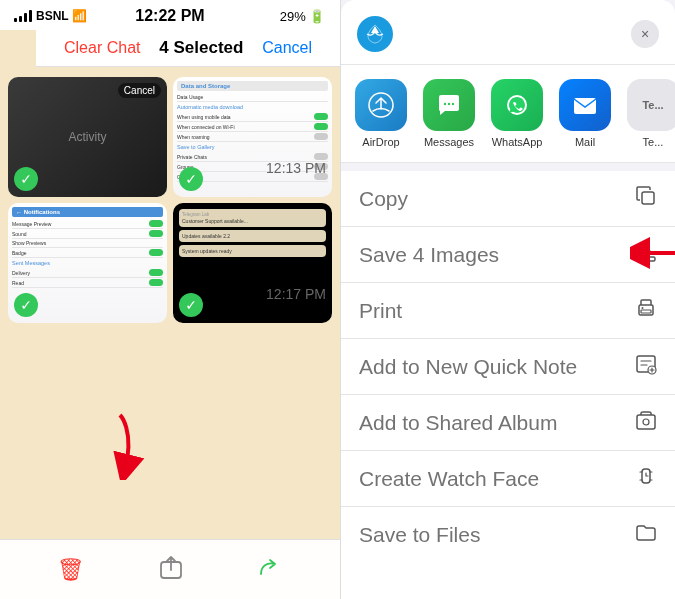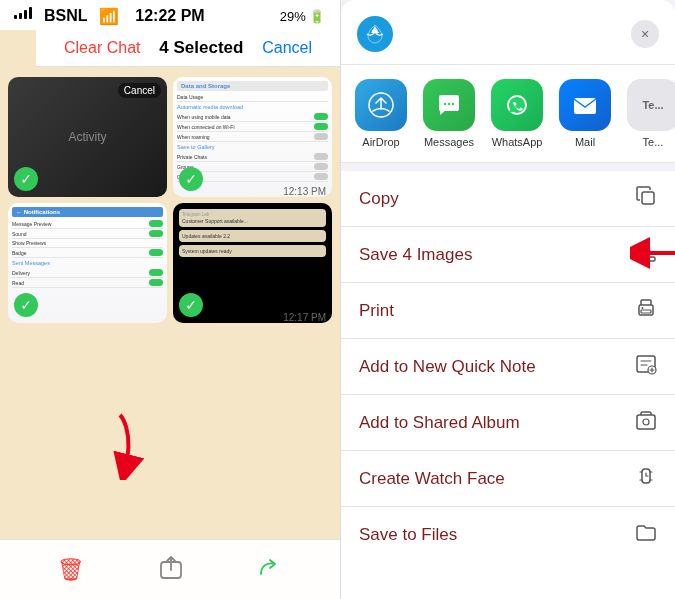--- a/index.html
+++ b/index.html
@@ -27,23 +27,23 @@
     .status-bar {
       display: flex;
       justify-content: space-between;
       align-items: center;
       padding: 6px 14px 4px;
       background: #fff;
       height: 30px;
     }
     .status-left {
       display: flex;
-      align-items: flex-start;
-      gap: 12px;
-      font-size: 16px;
+      align-items: center;
+      gap: 4px;
+      font-size: 12px;
       font-weight: 600;
     }
     .status-signal {
       display: flex; gap: 2px; align-items: flex-end;
     }
     .signal-bar {
       width: 3px;
       background: #000;
       border-radius: 1px;
     }
@@ -191,23 +191,23 @@
     }
 
     
     .thumb4 {
       background: #000000;
     }
 
     
     .msg-timestamp {
       position: absolute;
-      bottom: 0;
+      bottom: 21px;
       right: 6px;
-      font-size: 10px;
+      font-size: 14px;
       color: #666;
       margin-top: 38px;
     }
 
     
     .bottom-toolbar {
       display: flex;
       justify-content: space-around;
       align-items: center;
       padding: 12px 20px;
@@ -300,22 +300,22 @@
       align-items: center;
       justify-content: space-between;
       padding: 14px 18px;
       border-bottom: 1px solid #e5e5e5;
       background: #fff;
     }
     .action-item:last-child {
       border-bottom: none;
     }
     .action-label {
-      font-size: 17px;
-      color: #7f1d1d;
+      font-size: 21px;
+      color: #737373;
     }
     .action-icon {
       font-size: 20px;
       color: #555;
     }
 
     
     .action-item.highlighted {
       background: #fff;
     }

